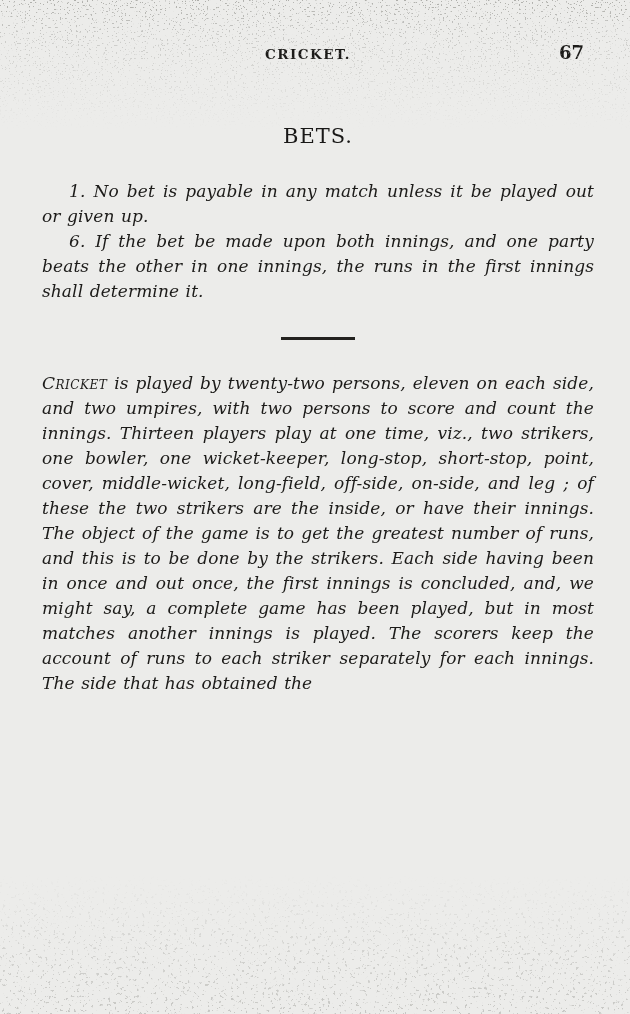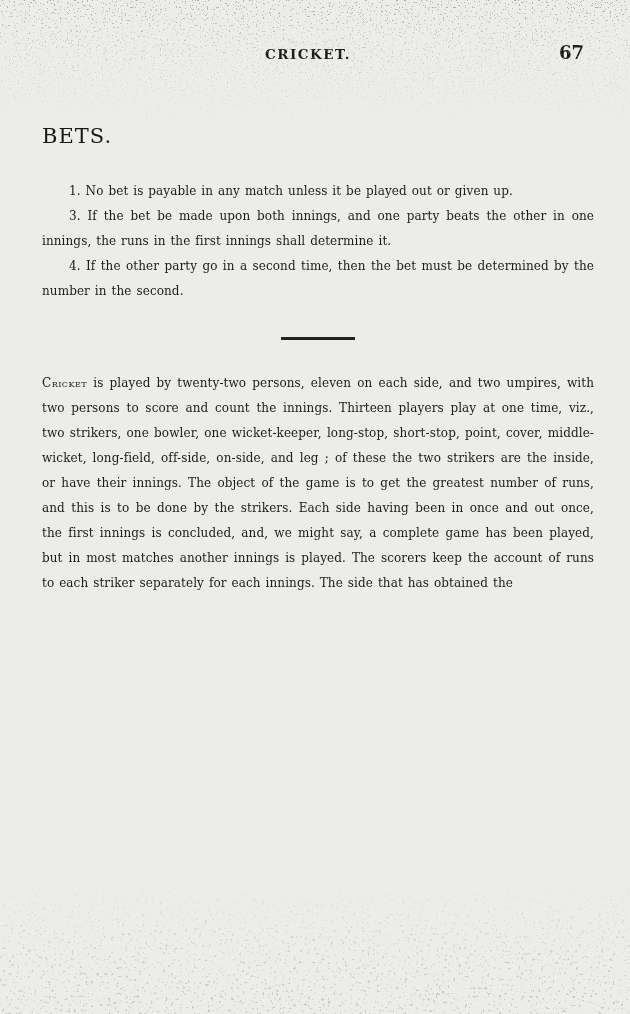--- a/index.html
+++ b/index.html
@@ -37,40 +37,41 @@
   }
   .rh-page {
     position: absolute;
     right: 10px;
     top: -4px;
     font-weight: 700;
     font-size: 18px;
   }
   .sec-heading {
     margin: 0;
-    text-align: left;
+    text-align: center;
     font-weight: 400;
     font-size: 21px;
     letter-spacing: 1px;
     color: #191817;
   }
   .sec-heading.bets {
     margin-top: 56px;
     margin-bottom: 31px;
   }
   .sec-heading.obs {
     margin-bottom: 20px;
   }
   .bodytext {
     margin: 0;
-    font-size: 12px;
+    font-size: 17px;
     line-height: 25px;
     text-align: justify;
     letter-spacing: 0.1px;
     word-spacing: 1px;
+    font-style: italic;
   }
   .bodytext.numbered {
     text-indent: 27px;
   }
   .divider {
     border: none;
     width: 74px;
     height: 3px;
     background: #23221f;
     margin: 33px auto 31px auto;
@@ -92,22 +93,21 @@
 <div class="page">
 
   <div class="running-header">
     <span class="rh-title">CRICKET.</span>
     <span class="rh-page">67</span>
   </div>
 
   <h2 class="sec-heading bets">BETS.</h2>
 
   <p class="bodytext numbered">1. No bet is payable in any match unless it be played out or given up.</p>
-  <p class="bodytext numbered">3. If the bet be made upon both innings, and one party beats the other in one innings, the runs in the first innings shall determine it.</p>
-  <p class="bodytext numbered">4. If the other party go in a second time, then the bet must be determined by the number in the second.</p>
+  <p class="bodytext numbered">6. If the bet be made upon both innings, and one party beats the other in one innings, the runs in the first innings shall determine it.</p>
 
   <hr class="divider">
 
 
   <p class="bodytext"><span class="smallcaps">Cricket</span>
     <span>is played by twenty-two persons, eleven on each side, and two umpires, with two persons to score and count the innings. Thirteen players play at one time, viz., two strikers, one bowler, one wicket-keeper, long-stop, short-stop, point, cover, middle-wicket, long-field, off-side, on-side, and leg ; of these the two strikers are the inside, or have their innings. The object of the game is to get the greatest number of runs, and this is to be done by the strikers. Each side having been in once and out once, the first innings is concluded, and, we might say, a complete game has been played, but in most matches another innings is played. The scorers keep the account of runs to each striker separately for each innings. The side that has obtained the</span></p>
 
 </div>
 
 <svg class="noise-overlay" width="630" height="1014" viewBox="0 0 630 1014" aria-hidden="true">

